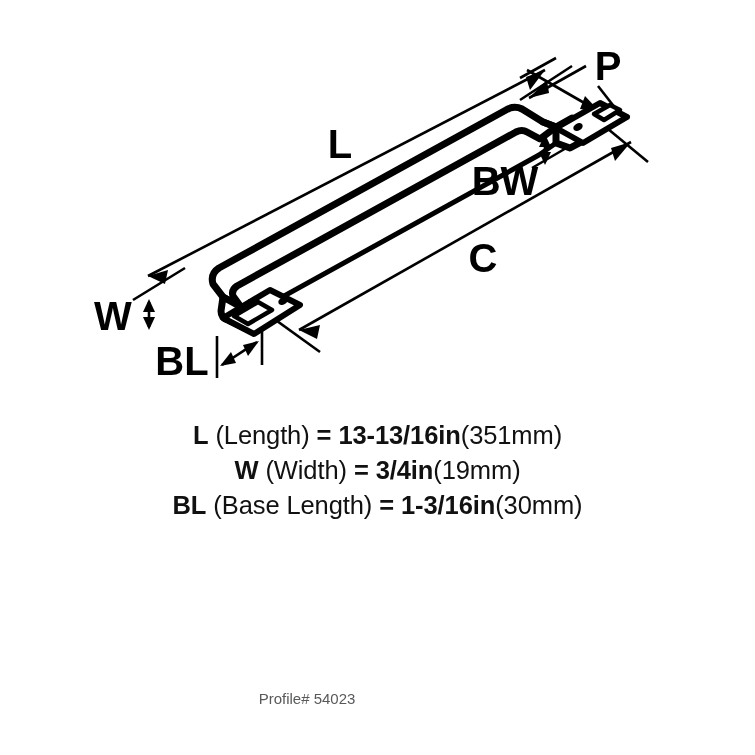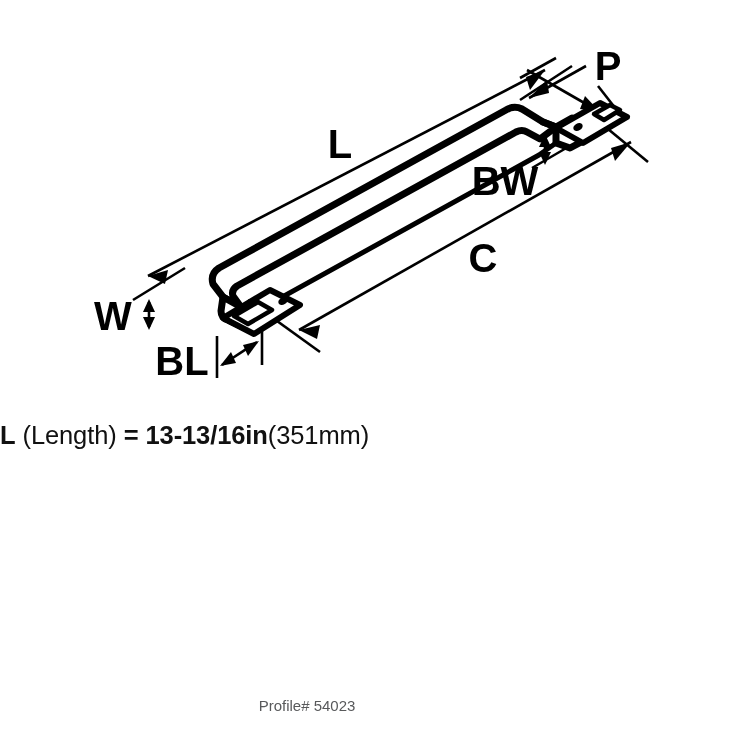--- a/index.html
+++ b/index.html
@@ -35,20 +35,21 @@
     width: 755px;
     height: 410px;
   }
 
   
   #spec-block {
     position: absolute;
     left: 0;
     top: 418px;
     width: 755px;
+    text-align: center;
   }
   .spec-line {
     font-size: 25.5px;
     line-height: 35px;
     white-space: nowrap;
     color: #111111;
     letter-spacing: -0.1px;
   }
   .spec-code {
     font-weight: bold;
@@ -67,21 +68,20 @@
   }
   #profile-line {
     position: absolute;
     left: 0;
     top: 690px;
     width: 614px;
     text-align: center;
     font-size: 15px;
     color: #58595b;
     font-weight: normal;
-    margin-top: 7px;
   }
 
   
   .part-outline {
     fill: #ffffff;
     stroke: #000000;
     stroke-width: 7;
     stroke-linejoin: round;
     stroke-linecap: round;
   }
@@ -267,17 +267,19 @@
 
       <text class="dim-label dim-label-lg" x="182" y="375" text-anchor="middle">BL</text>
 
       <text class="dim-label dim-label-lg" x="505" y="195" text-anchor="middle">BW</text>
 
     </svg>
   </div>
 
   <div id="spec-block">
       <div class="spec-line"><span class="spec-code">L</span> <span class="spec-name">(Length)</span> <span class="spec-eq">=</span> <span class="spec-value">13-13/16in</span><span class="spec-metric">(351mm)</span></div>
+      <div class="spec-line"><span class="spec-code">W</span> <span class="spec-name">(Width)</span> <span class="spec-eq">=</span> <span class="spec-value">3/4in</span><span class="spec-metric">(19mm)</span></div>
+      <div class="spec-line"><span class="spec-code">BL</span> <span class="spec-name">(Base Length)</span> <span class="spec-eq">=</span> <span class="spec-value">1-3/16in</span><span class="spec-metric">(30mm)</span></div>
     </div>
 
   <div id="profile-line">Profile# 54023</div>
 
 </div>
 
 </body></html>

